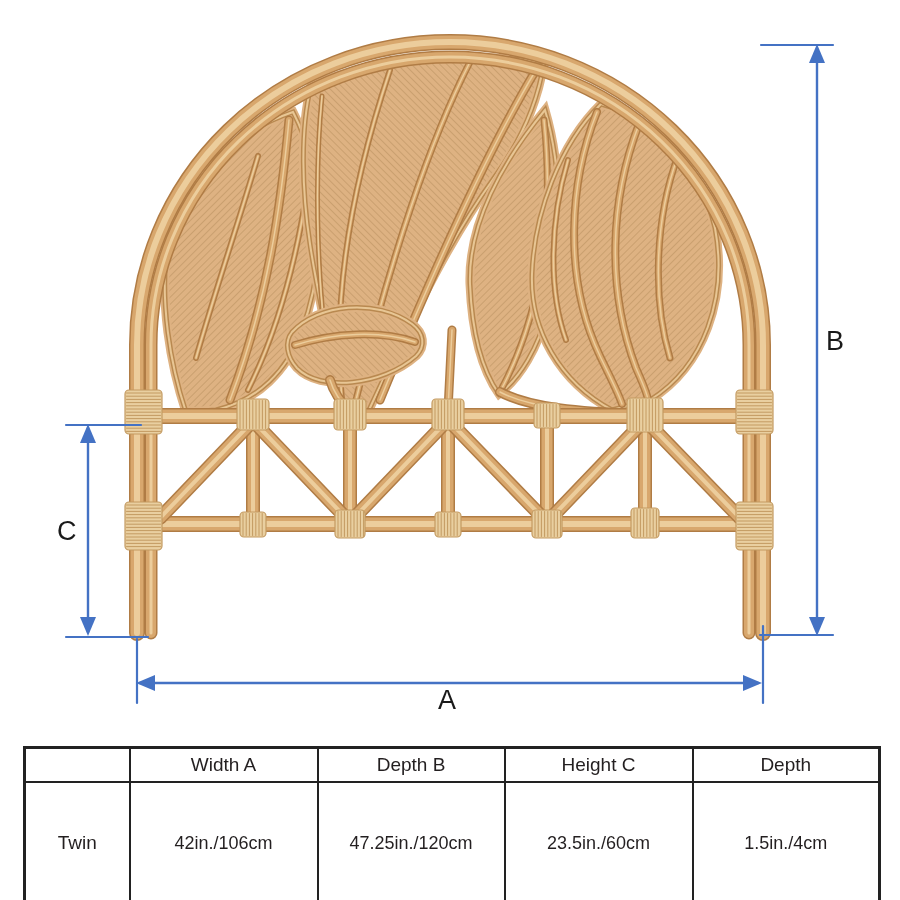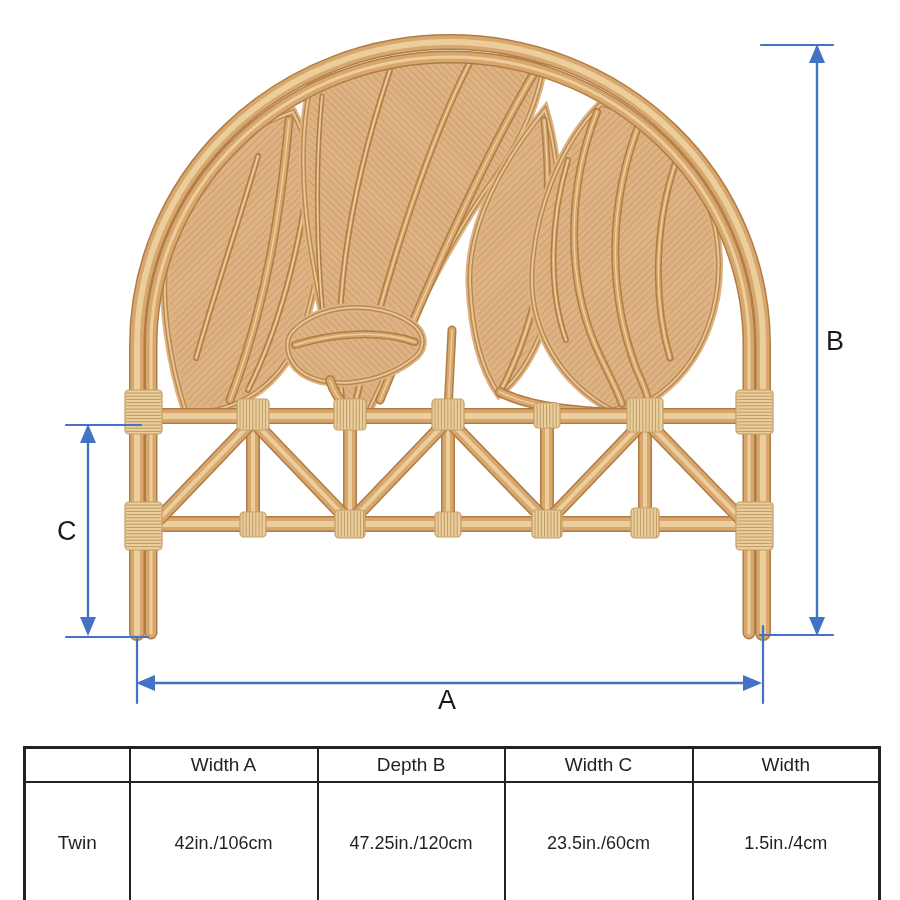--- a/index.html
+++ b/index.html
@@ -225,22 +225,22 @@
         <col style="width:188px">
         <col style="width:187px">
       <col style="width:188px">
         <col style="width:187px">
     </colgroup>
     <thead>
       <tr id="tbl-head-row">
           <th></th>
           <th>Width A</th>
           <th>Depth B</th>
-          <th>Width C</th>
-          <th>Width</th>
+          <th>Height C</th>
+          <th>Depth</th>
         </tr>
     </thead>
     <tbody id="tbl-body">
         <tr>
           <td class="rowlabel">Twin</td>
           <td>42in./106cm</td>
           <td>47.25in./120cm</td>
           <td>23.5in./60cm</td>
           <td>1.5in./4cm</td>
         </tr>

